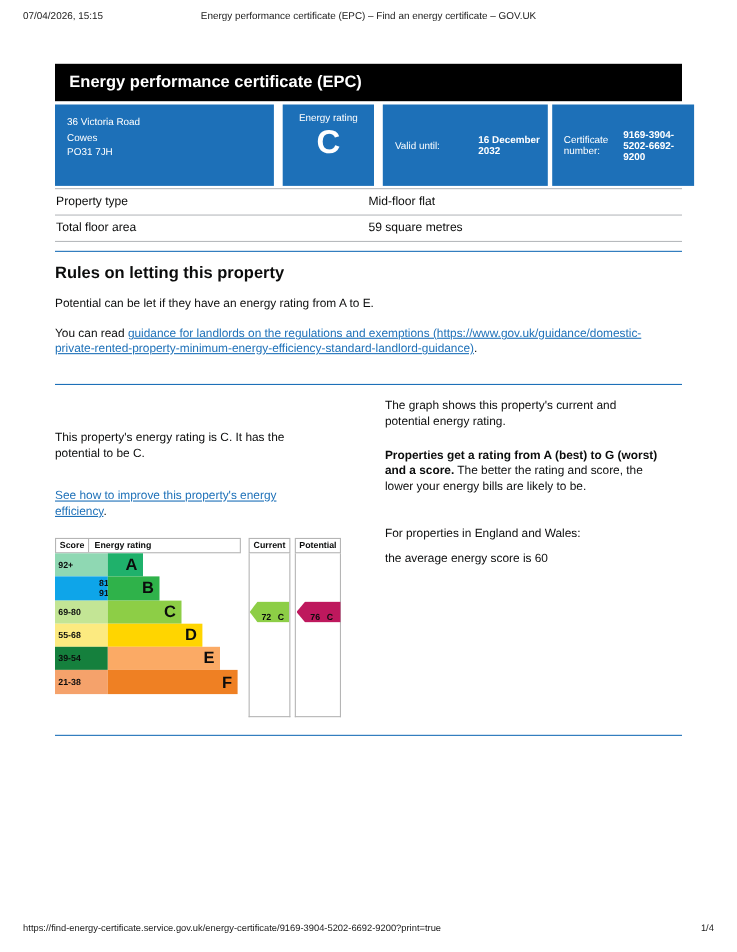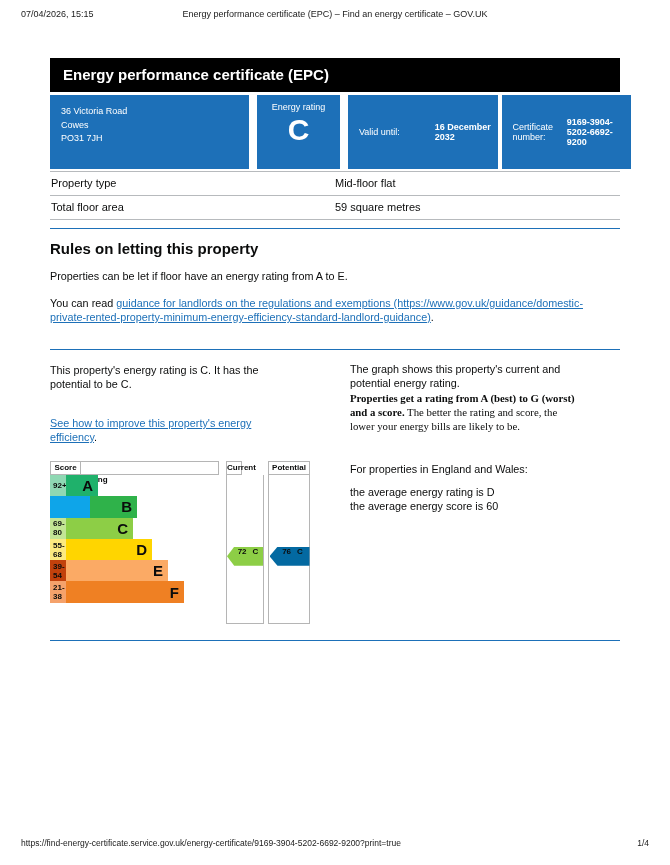--- a/index.html
+++ b/index.html
@@ -53,54 +53,54 @@
   .para { font-size:10.8px; line-height:14px; }
   .p-intro { margin-top:12px; }
   .p-read  { margin-top:13px; }
   .line { white-space:nowrap; }
   .lnk { color:var(--blue); text-decoration:underline; cursor:pointer; }
 
   
   .two-col { display:flex; margin-top:11px; }
   .col-left { width:285px; }
   .col-right { margin-left:20px; width:275px; }
-  .p-summary { margin-top:2px; }
+  .p-summary { margin-top:30px; }
   .p-improve { margin-top:25px; }
   .p-graph-intro { margin-top:1px; }
-  .p-explain { margin-top:1px;font-family:Liberation Serif, serif; }
+  .p-explain { margin-top:17px; }
   .p-averages-intro { margin-top:29px; }
   .p-averages { margin-top:9px; }
 
   
   .epc-chart { margin-top:17px; width:260px; position:relative; }
   .epc-head { position:relative; height:14px; font-size:8px; font-weight:bold; }
   .eh-left { position:absolute; left:0; top:0; width:169px; height:14px;
-             border:1px solid var(--chart-border); display:flex;flex-direction:column; }
+             border:1px solid var(--chart-border); display:flex; }
   .eh-score { width:30px; border-right:1px solid var(--chart-border); text-align:center; line-height:12px; }
   .eh-rating { padding-left:5px; line-height:12px; }
   .eh-col { position:absolute; top:0; height:14px; border:1px solid var(--chart-border);
             text-align:center; line-height:12px; }
-  .eh-current  { left:176px; width:16px; }
+  .eh-current  { left:176px; width:38px; }
   .eh-potential{ left:218px; width:42px; }
 
   .epc-body { position:relative; height:150px; }
   .band-row { display:flex; height:21.3px; }
-  .band-score { width:16px; font-size:8px; font-weight:bold; display:flex; align-items:center; padding-left:3px; }
+  .band-score { width:48px; font-size:8px; font-weight:bold; display:flex; align-items:center; padding-left:3px; }
   .band-bar { display:flex; align-items:center; justify-content:flex-end;
               padding-right:5px; font-size:15px; font-weight:bold; }
   .col-overlay { position:absolute; top:0; bottom:1px;
                  border-left:1px solid var(--chart-border);
                  border-right:1px solid var(--chart-border);
                  border-bottom:1px solid var(--chart-border); }
   .col-current   { left:176px; width:38px; }
   .col-potential { left:218px; width:42px; }
   .epc-arrow { position:absolute; height:19px;
                clip-path:polygon(0 50%, 20% 0, 100% 0, 100% 100%, 20% 100%);
-               display:flex; align-items:flex-start; justify-content:center;
-               font-size:8px; font-weight:bold; color:#0b0c0c; padding-left:6px;margin-top:28px; }
+               display:flex; align-items:flex-end; justify-content:center;
+               font-size:8px; font-weight:bold; color:#0b0c0c; padding-left:6px; }
   .epc-arrow .arrow-letter { margin-left:6px; }
 
   b { font-weight:bold; }
 </style>
 </head>
 <body style="--blue: #1d70b8;">
 
 <div class="print-header">
   <span class="ph-date">07/04/2026, 15:15</span>
   <span class="ph-title">Energy performance certificate (EPC) – Find an energy certificate – GOV.UK</span>
@@ -139,21 +139,21 @@
     </div>
     <div class="prop-row">
       <div class="prop-label">Total floor area</div>
       <div class="prop-value">59 square metres</div>
     </div>
   </div>
 
   <hr class="rule rule1">
 
   <h2 class="h-letting">Rules on letting this property</h2>
-  <p class="para p-intro">Properties can be let if floor have an energy rating from A to E.</p>
+  <p class="para p-intro">Potential can be let if they have an energy rating from A to E.</p>
   <div class="para p-read">
     <div class="line">
       <span>You can read </span><span class="lnk">guidance for landlords on the regulations and exemptions (https://www.gov.uk/guidance/domestic-</span>
     </div>
     <div class="line">
       <span class="lnk">private-rented-property-minimum-energy-efficiency-standard-landlord-guidance)</span><span>.</span>
     </div>
   </div>
 
   <hr class="rule rule2">
@@ -195,52 +195,51 @@
             </div>
             <div class="band-row">
               <div class="band-score" style="background: rgb(195, 229, 149);">69-80</div>
               <div class="band-bar" style="width: 67px; background: rgb(141, 206, 70);">C</div>
             </div>
             <div class="band-row">
               <div class="band-score" style="background: rgb(252, 234, 128);">55-68</div>
               <div class="band-bar" style="width: 86px; background: rgb(255, 213, 0);">D</div>
             </div>
             <div class="band-row">
-              <div class="band-score" style="background: #c2410c;">39-54</div>
+              <div class="band-score" style="background: #15803d;">39-54</div>
               <div class="band-bar" style="width: 102px; background: rgb(251, 170, 101);">E</div>
             </div>
             <div class="band-row">
               <div class="band-score" style="background: rgb(245, 162, 107);">21-38</div>
               <div class="band-bar" style="width: 118px; background: rgb(239, 128, 35);">F</div>
             </div>
             <div class="epc-arrow" style="left: 177px; width: 36px; top: 43.8px; background: rgb(141, 206, 70);">
               <span>72</span>
               <span class="arrow-letter">C</span>
             </div>
-            <div class="epc-arrow" style="left: 219.5px; width: 40px; top: 43.8px; background: #0369a1;">
+            <div class="epc-arrow" style="left: 219.5px; width: 40px; top: 43.8px; background: #be185d;">
               <span>76</span>
               <span class="arrow-letter">C</span>
             </div>
           </div>
       </div>
     </div>
 
     <div class="col-right">
       <div class="para p-graph-intro">
         <div class="line">The graph shows this property's current and</div>
         <div class="line">potential energy rating.</div>
       </div>
       <div class="para p-explain">
         <div class="line"><b>Properties get a rating from A (best) to G (worst)</b></div>
         <div class="line"><b>and a score.</b><span> The better the rating and score, the</span></div>
         <div class="line">lower your energy bills are likely to be.</div>
       </div>
       <p class="para p-averages-intro">For properties in England and Wales:</p>
       <div class="para p-averages">
-        <div class="line">the average energy rating is D</div>
         <div class="line">the average energy score is 60</div>
       </div>
     </div>
   </div>
 
   <hr class="rule rule3">
 
 </div>
 
 <div class="print-footer">

